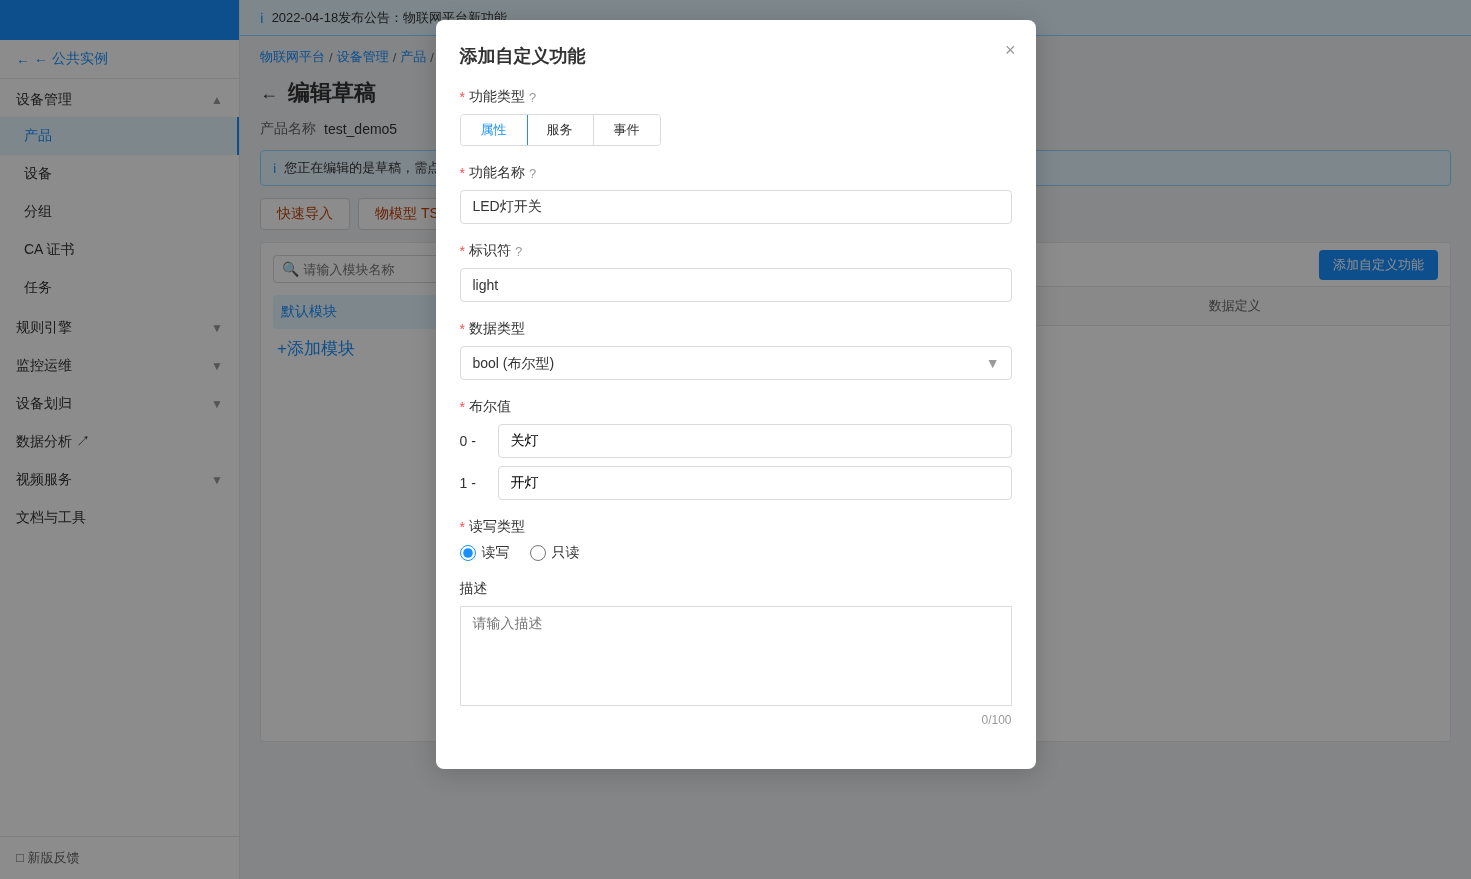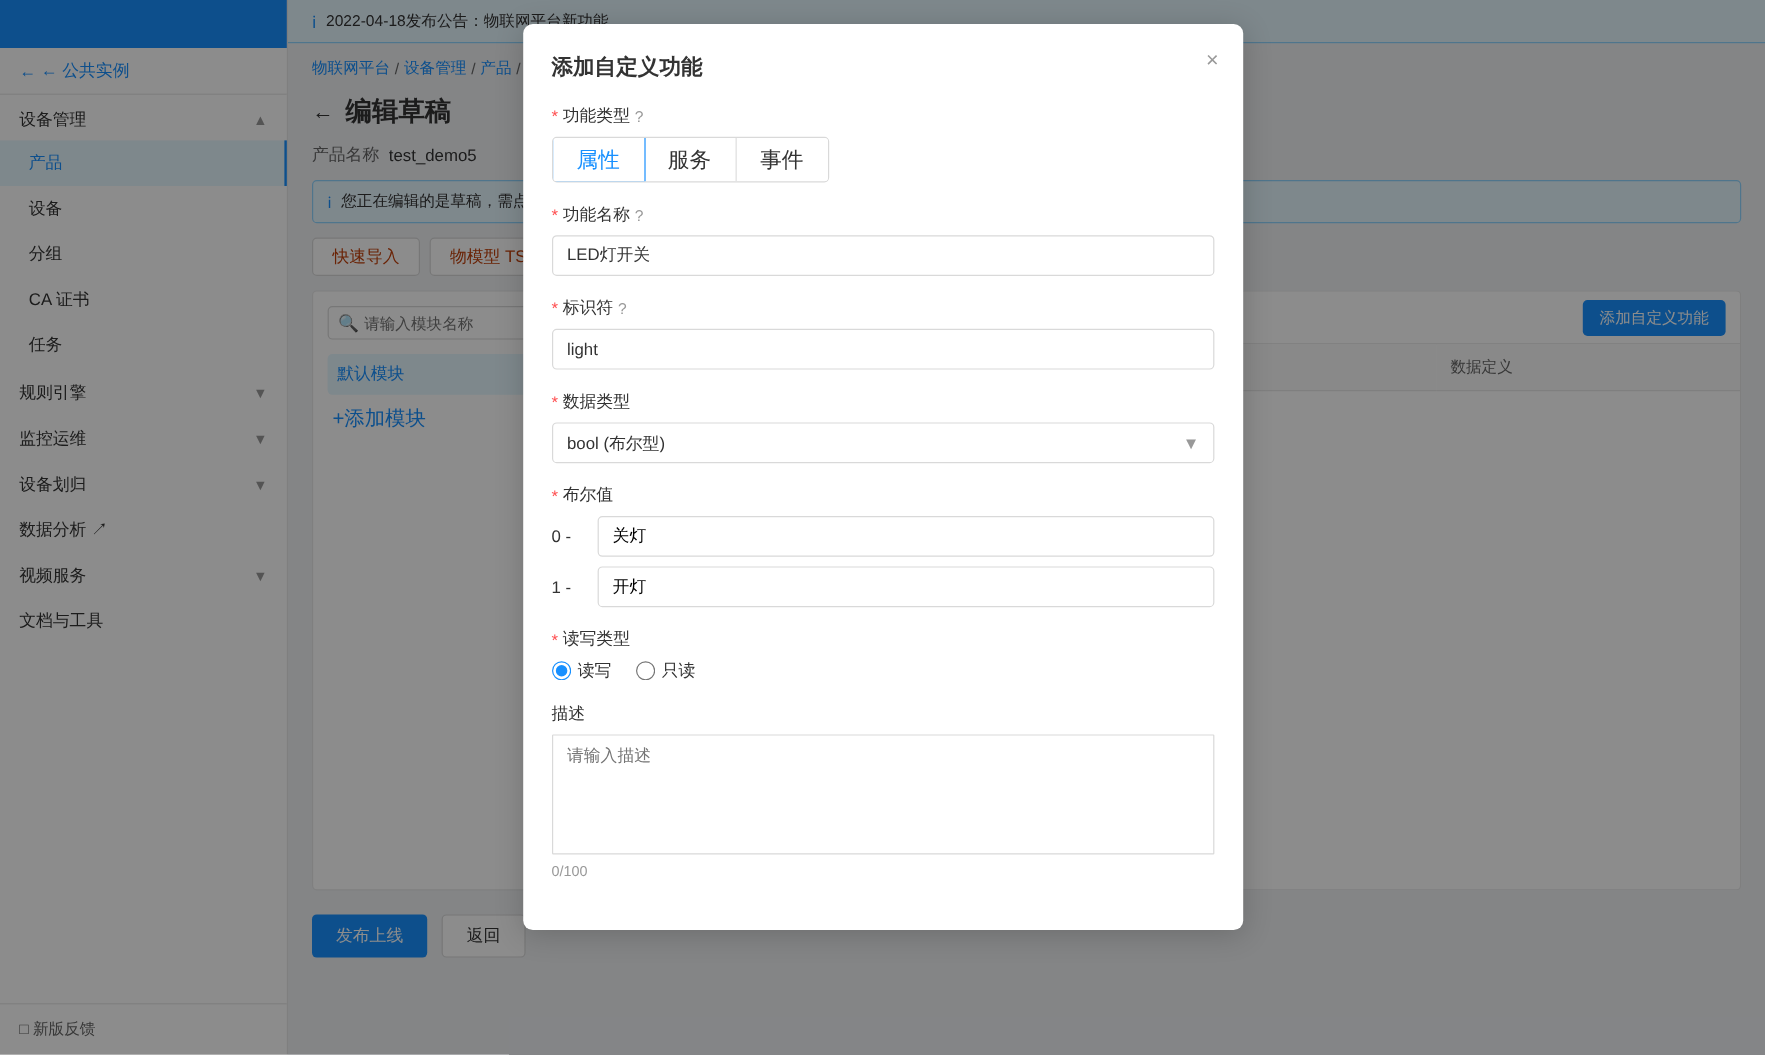--- a/index.html
+++ b/index.html
@@ -372,21 +372,21 @@
       border: 1px solid #d9d9d9;
       border-radius: 4px;
       overflow: hidden;
       width: fit-content;
     }
     .tab-btn {
       padding: 6px 20px;
       border: none;
       background: #fff;
       cursor: pointer;
-      font-size: 18px;
+      font-size: 13px;
       color: #333;
       border-right: 1px solid #d9d9d9;
     }
     .tab-btn:last-child { border-right: none; }
     .tab-btn.active {
       background: #fff;
       color: #1890ff;
       border: 1px solid #1890ff;
       margin: -1px;
       z-index: 1;
@@ -478,20 +478,21 @@
       padding: 8px 12px;
       border: 1px solid #d9d9d9;
       border-radius: 1px;
       font-size: 14px;
       outline: none;
       resize: none;
       color: #999;
       height: 100px;
     }
     .textarea-count {
+      text-align: right;
       font-size: 12px;
       color: #999;
       margin-top: 4px;
     }
 
     
     ::-webkit-scrollbar { width: 6px; }
     ::-webkit-scrollbar-track { background: #f1f1f1; }
     ::-webkit-scrollbar-thumb { background: #ccc; border-radius: 3px; }
 
@@ -635,24 +636,20 @@
             <th>功能类型</th>
             <th>数据定义</th>
           </tr>
         </thead>
         <tbody>
         </tbody>
       </table>
     </div>
   </div>
 
-  <div class="bottom-buttons">
-    <button class="publish-btn">发布上线</button>
-    <button class="back-btn">返回</button>
-  </div>
 </div>
 
 <div class="modal-overlay">
   <div class="modal">
     <h2 class="modal-title">添加自定义功能</h2>
     <button class="modal-close">×</button>
 
     <div class="form-section">
       <div class="form-label">
         <span class="required">*</span>

